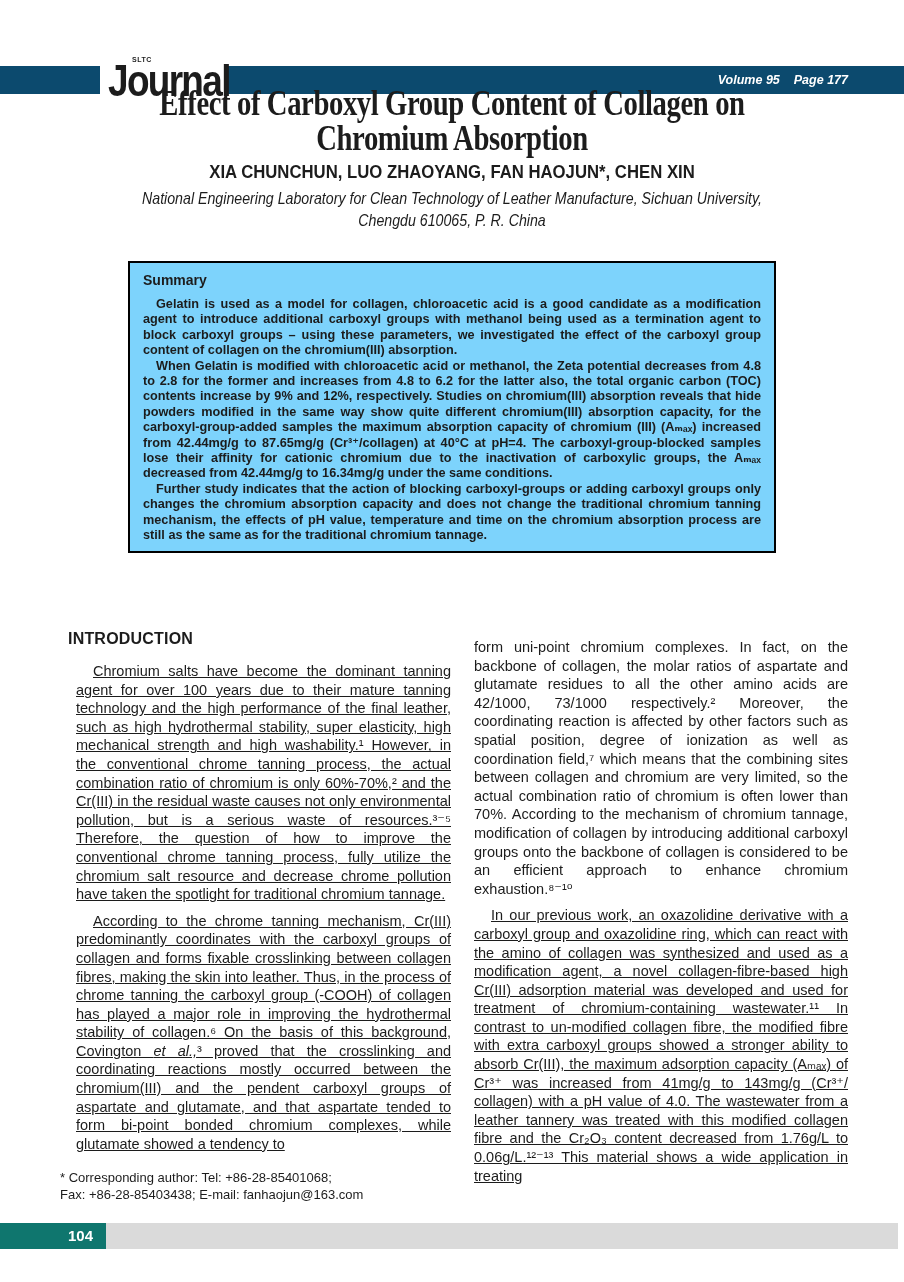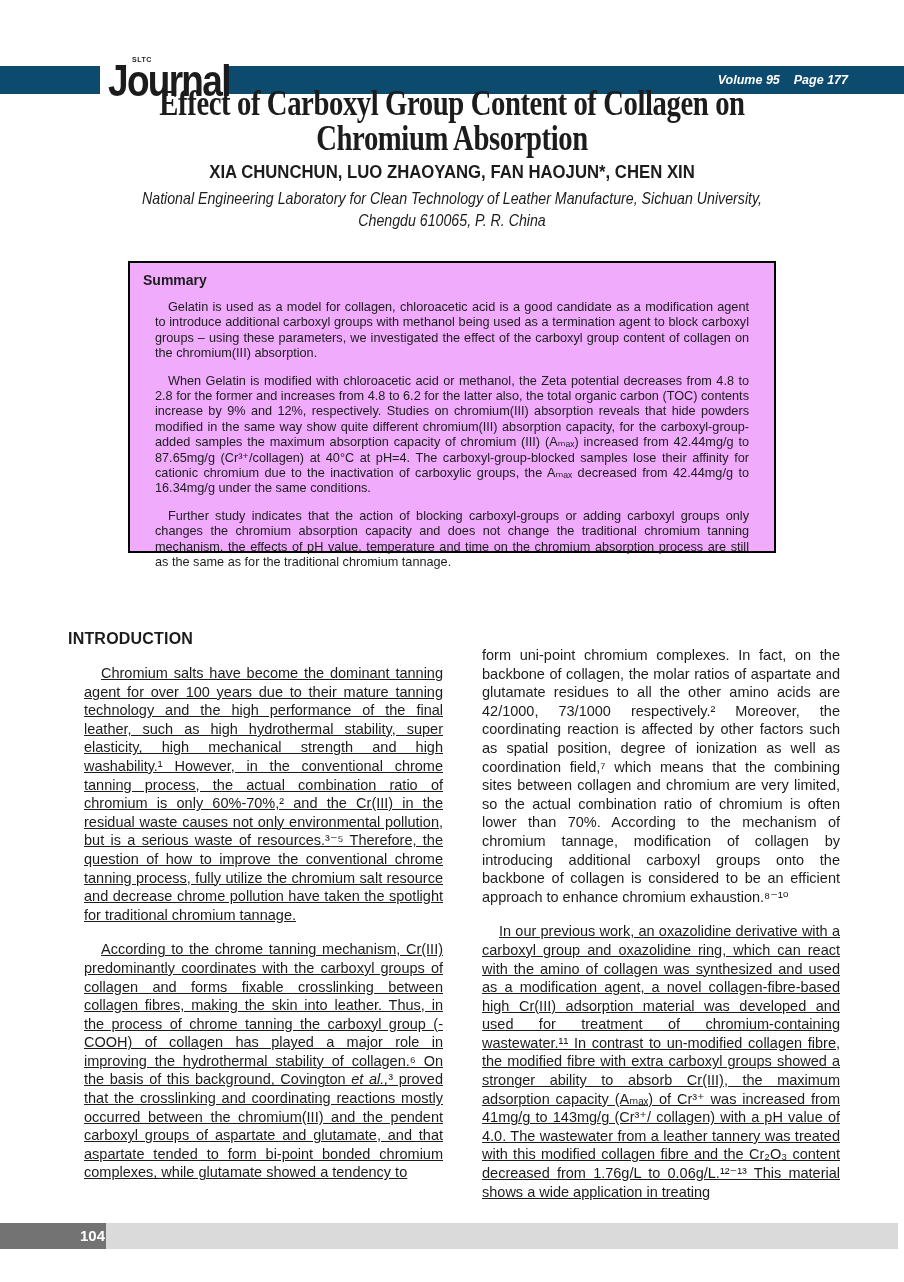--- a/index.html
+++ b/index.html
@@ -37,43 +37,43 @@
              text-align: center; font-weight: bold; font-size: 19px;
              transform: scaleX(0.88); transform-origin: center; }
   .affiliation { position: absolute; top: 187px; left: 0; width: 784px; }
   .affiliation-line { width: 904px; text-align: center; font-style: italic;
                       font-size: 16.5px; line-height: 22px;
                       transform: scaleX(0.86); transform-origin: center; }
 
   
   .summary-box { position: absolute; left: 128px; top: 261px;
                  width: 648px; height: 292px; border: 2px solid #000000;
-                 box-sizing: border-box; padding: 9px 13px; background: #f0abfc; }
+                 box-sizing: border-box; padding: 9px 13px; background: #7dd3fc; }
   .summary-heading { font-size: 14px; font-weight: bold; margin: 0 0 9px 0; }
-  .summary-para { margin: 12px; font-size: 12.7px; line-height: 15.4px;
-                  text-align: justify; text-indent: 13px; }
+  .summary-para { margin: 0; font-size: 12.7px; line-height: 15.4px;
+                  text-align: justify; text-indent: 13px; font-weight: bold; }
 
   
   .col-left  { position: absolute; left: 68px;  top: 630px; width: 391px; }
   .col-right { position: absolute; left: 466px; top: 630px; width: 390px; }
   .intro-heading { font-size: 16px; font-weight: bold; letter-spacing: 0.2px;
                    margin: 0 0 14px 0; }
-  .body-para { margin: 16px; font-size: 14.5px; line-height: 18.6px;
+  .body-para { margin: 8px; font-size: 14.5px; line-height: 18.6px;
                text-align: justify; }
   .indent { text-indent: 17px; text-decoration: underline; }
 
   
   .footnote { position: absolute; left: 60px; top: 1170px; width: 391px;
               font-size: 13px; line-height: 16.5px; }
 
   
   .footer-black { position: absolute; left: 0; top: 1223px; width: 106px;
-                  height: 26px; background: #737373; color: #ffffff;
+                  height: 26px; background: #0f766e; color: #ffffff;
                   font-weight: bold; font-size: 15px; line-height: 26px;
-                  text-align: right; padding-right: 1px; box-sizing: border-box; }
+                  text-align: right; padding-right: 13px; box-sizing: border-box; }
   .footer-gray { position: absolute; left: 106px; top: 1223px; width: 792px;
                  height: 26px; background: #dadada; }
 </style>
 </head>
 <body>
 
 <div class="page">
 
   <div class="bar bar-left"></div>
   <div class="bar bar-right">
@@ -108,17 +108,21 @@
     <h2 class="intro-heading">INTRODUCTION</h2>
     <p class="body-para indent">Chromium salts have become the dominant tanning agent for over 100 years due to their mature tanning technology and the high performance of the final leather, such as high hydrothermal stability, super elasticity, high mechanical strength and high washability.¹ However, in the conventional chrome tanning process, the actual combination ratio of chromium is only 60%-70%,² and the Cr(III) in the residual waste causes not only environmental pollution, but is a serious waste of resources.³⁻⁵ Therefore, the question of how to improve the conventional chrome tanning process, fully utilize the chromium salt resource and decrease chrome pollution have taken the spotlight for traditional chromium tannage.</p>
     <p class="body-para indent"><span>According to the chrome tanning mechanism, Cr(III) predominantly coordinates with the carboxyl groups of collagen and forms fixable crosslinking between collagen fibres, making the skin into leather. Thus, in the process of chrome tanning the carboxyl group (-COOH) of collagen has played a major role in improving the hydrothermal stability of collagen.⁶ On the basis of this background, Covington </span><i>et al.,</i><span>³ proved that the crosslinking and coordinating reactions mostly occurred between the chromium(III) and the pendent carboxyl groups of aspartate and glutamate, and that aspartate tended to form bi-point bonded chromium complexes, while glutamate showed a tendency to</span></p>
   </div>
 
   <div class="col-right">
     <p class="body-para">form uni-point chromium complexes. In fact, on the backbone of collagen, the molar ratios of aspartate and glutamate residues to all the other amino acids are 42/1000, 73/1000 respectively.² Moreover, the coordinating reaction is affected by other factors such as spatial position, degree of ionization as well as coordination field,⁷ which means that the combining sites between collagen and chromium are very limited, so the actual combination ratio of chromium is often lower than 70%. According to the mechanism of chromium tannage, modification of collagen by introducing additional carboxyl groups onto the backbone of collagen is considered to be an efficient approach to enhance chromium exhaustion.⁸⁻¹⁰</p>
     <p class="body-para indent">In our previous work, an oxazolidine derivative with a carboxyl group and oxazolidine ring, which can react with the amino of collagen was synthesized and used as a modification agent, a novel collagen-fibre-based high Cr(III) adsorption material was developed and used for treatment of chromium-containing wastewater.¹¹ In contrast to un-modified collagen fibre, the modified fibre with extra carboxyl groups showed a stronger ability to absorb Cr(III), the maximum adsorption capacity (Aₘₐₓ) of Cr³⁺ was increased from 41mg/g to 143mg/g (Cr³⁺/ collagen) with a pH value of 4.0. The wastewater from a leather tannery was treated with this modified collagen fibre and the Cr₂O₃ content decreased from 1.76g/L to 0.06g/L.¹²⁻¹³ This material shows a wide application in treating</p>
   </div>
 
+  <div class="footnote">
+    <div>* Corresponding author: Tel: +86-28-85401068;</div>
+    <div>Fax: +86-28-85403438; E-mail: fanhaojun@163.com</div>
+  </div>
 
   <div class="footer-black">104</div>
   <div class="footer-gray"></div>
 
 </div>
 
 </body></html>

